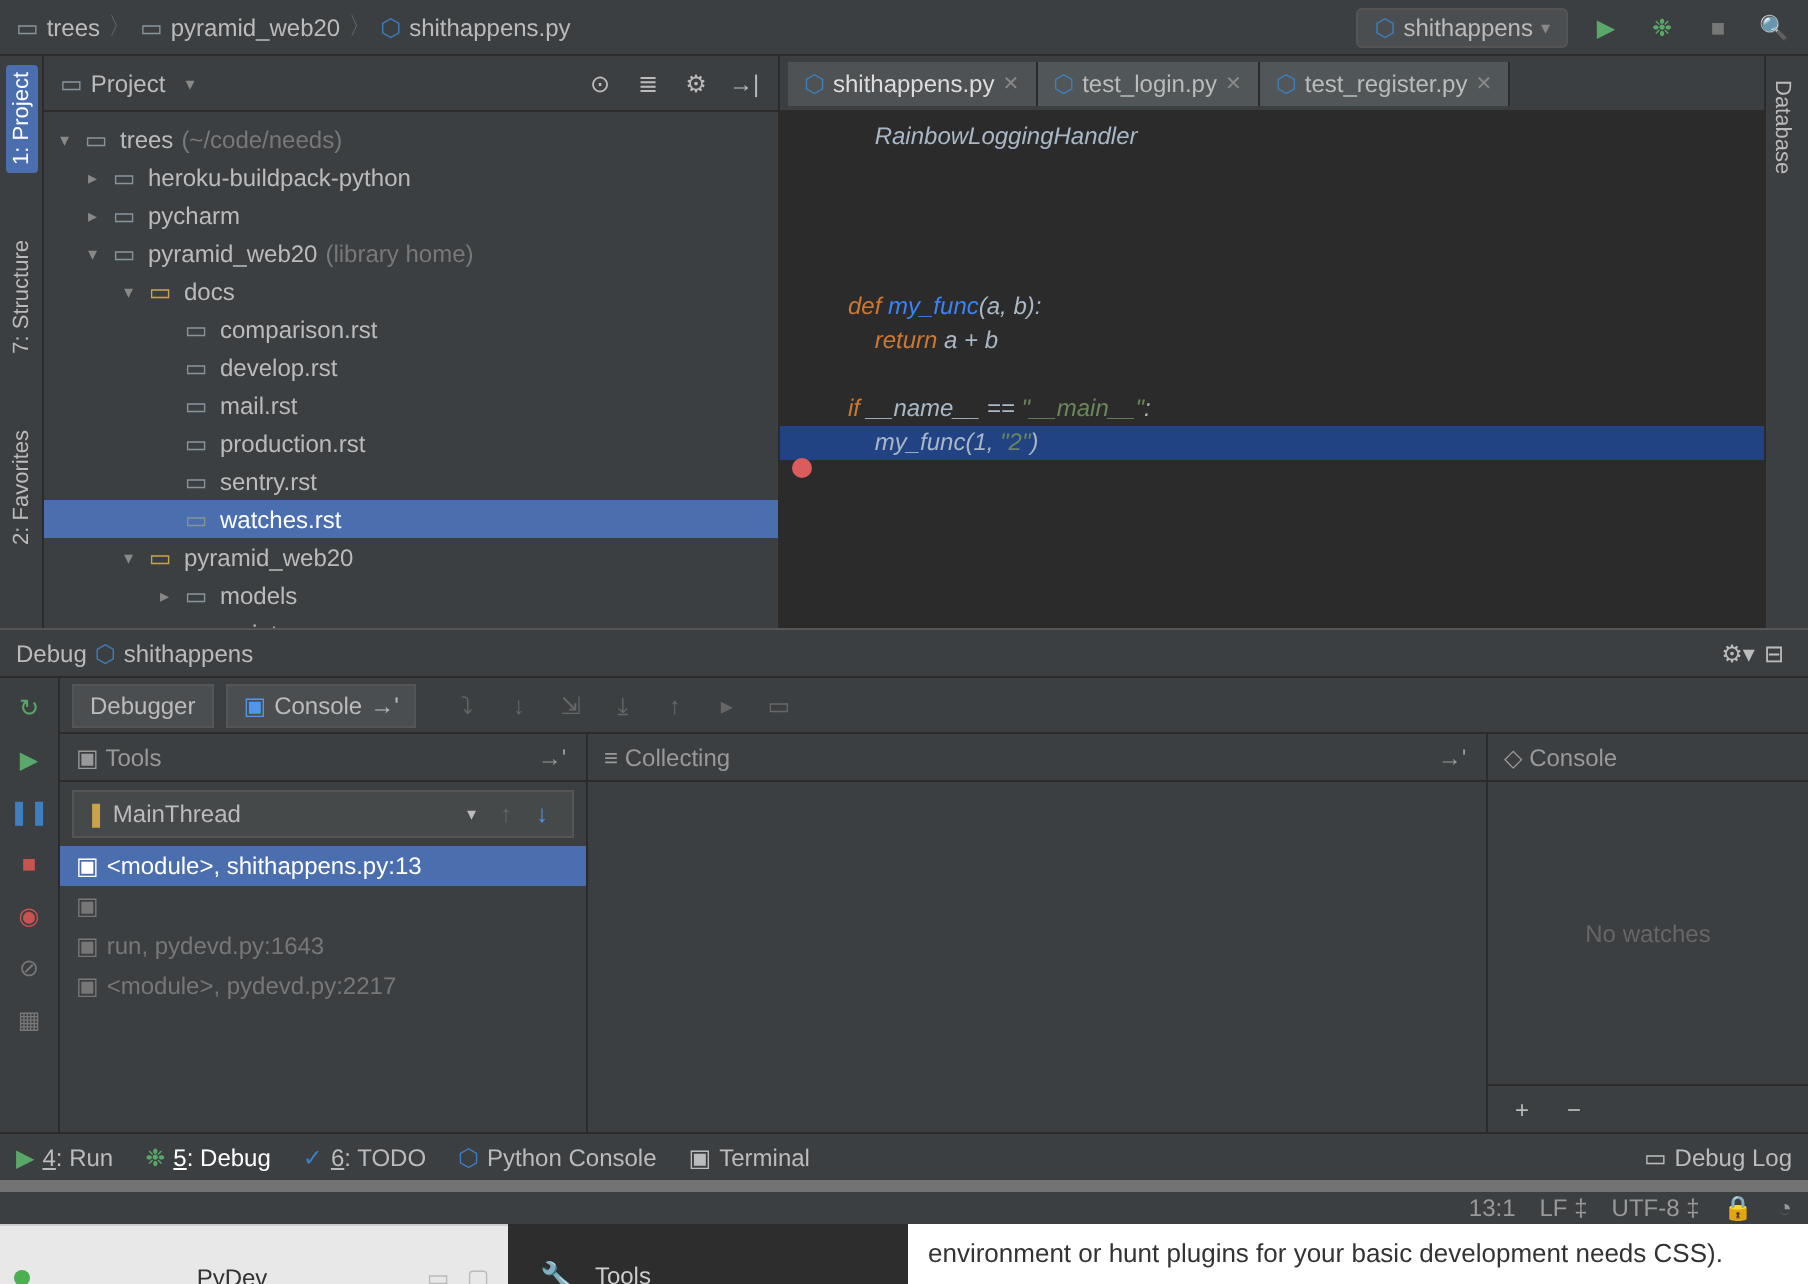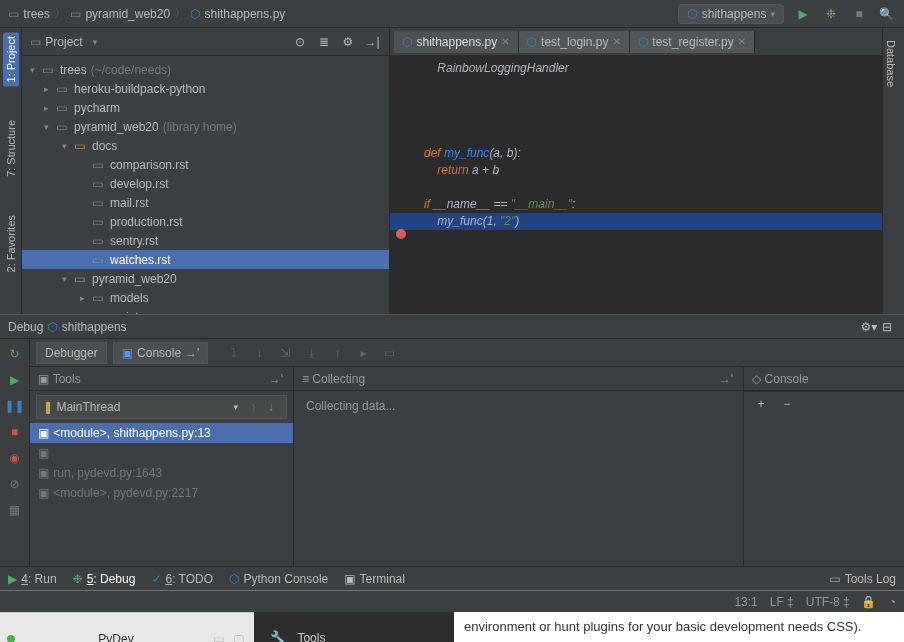--- a/index.html
+++ b/index.html
@@ -68,21 +68,21 @@
 .frame-item { padding: 3px 8px; display: flex; align-items: center; gap: 4px; color: #777; cursor: pointer; }
 .frame-item.active { background: #4b6eaf; color: #fff; }
 .vars-pane { flex: 1; }
 .watches-pane { width: 160px; border-right: none; display: flex; flex-direction: column; }
 .watches-empty { flex: 1; display: flex; align-items: center; justify-content: center; color: #666; }
 .watches-footer { height: 24px; border-top: 1px solid #2b2b2b; display: flex; align-items: center; padding: 0 8px; gap: 8px; }
 .bottom-tools { height: 24px; background: #3c3f41; border-top: 1px solid #2b2b2b; display: flex; align-items: center; padding: 0 8px; gap: 16px; }
 .btool { display: flex; align-items: center; gap: 4px; cursor: pointer; color: #bbb; }
 .btool.active { color: #fff; }
 .btool .underline { text-decoration: underline; }
-.status-bar { height: 22px; background: #3c3f41; border-top: 1px solid #737373; display: flex; align-items: center; justify-content: flex-end; padding: 0 8px; gap: 12px; color: #999; font-size: 11px; }
+.status-bar { height: 22px; background: #3c3f41; border-top: 6px solid #737373; display: flex; align-items: center; justify-content: flex-end; padding: 0 8px; gap: 12px; color: #999; font-size: 11px; }
 .below-ide { height: 52px; display: flex; background: #eee; }
 .eclipse-bar { width: 254px; background: #e8e8e8; border-top: 1px solid #ccc; display: flex; align-items: center; }
 .eclipse-green { width: 22px; height: 100%; display: flex; align-items: center; justify-content: center; }
 .eclipse-green-dot { width: 8px; height: 8px; border-radius: 50%; background: #4caf50; }
 .eclipse-label { flex: 1; text-align: center; color: #333; }
 .eclipse-controls { display: flex; gap: 2px; padding-right: 6px; }
 .tools-menu { width: 200px; background: #2d2d2d; color: #ccc; display: flex; align-items: center; padding: 0 16px; gap: 10px; }
 .wrench { color: #888; font-size: 14px; }
 .article-text { flex: 1; background: #fff; color: #333; padding: 6px 10px; font-size: 13px; line-height: 18px; overflow: hidden; }
 </style>
@@ -328,24 +328,24 @@
                 <span>run, pydevd.py:1643</span>
               </div>
               <div class="frame-item">
                 <span>▣</span>
                 <span>&lt;module&gt;, pydevd.py:2217</span>
               </div>
             </div>
         </div>
         <div class="pane vars-pane">
           <div class="pane-header"><span>≡</span>&nbsp;<span>Collecting</span><span class="spacer"></span><span class="icon-btn">→'</span></div>
-          <div style="padding:8px 12px;color:#999">Collecting data...</div>
         </div>
         <div class="pane watches-pane">
           <div class="pane-header"><span>◇</span>&nbsp;<span>Console</span></div>
+          <div class="watches-empty">No watches</div>
           <div class="watches-footer">
             <span class="icon-btn">+</span>
             <span class="icon-btn">−</span>
           </div>
         </div>
       </div>
     </div>
   </div>
 </div>
 
@@ -366,21 +366,21 @@
       <span class="py-icon">⬡</span>
       <span>Python Console</span>
     </div>
   <div class="btool">
       <span>▣</span>
       <span>Terminal</span>
     </div>
   <div style="flex:1"></div>
   <div class="btool">
       <span>▭</span>
-      <span>Tools Log</span>
+      <span>Debug Log</span>
     </div>
 </div>
 
 <div class="status-bar">
   <span>13:1</span>
   <span><span>LF</span> ‡</span>
   <span><span>UTF-8</span> ‡</span>
   <span>🔒</span>
   <span>◔</span>
 </div>

